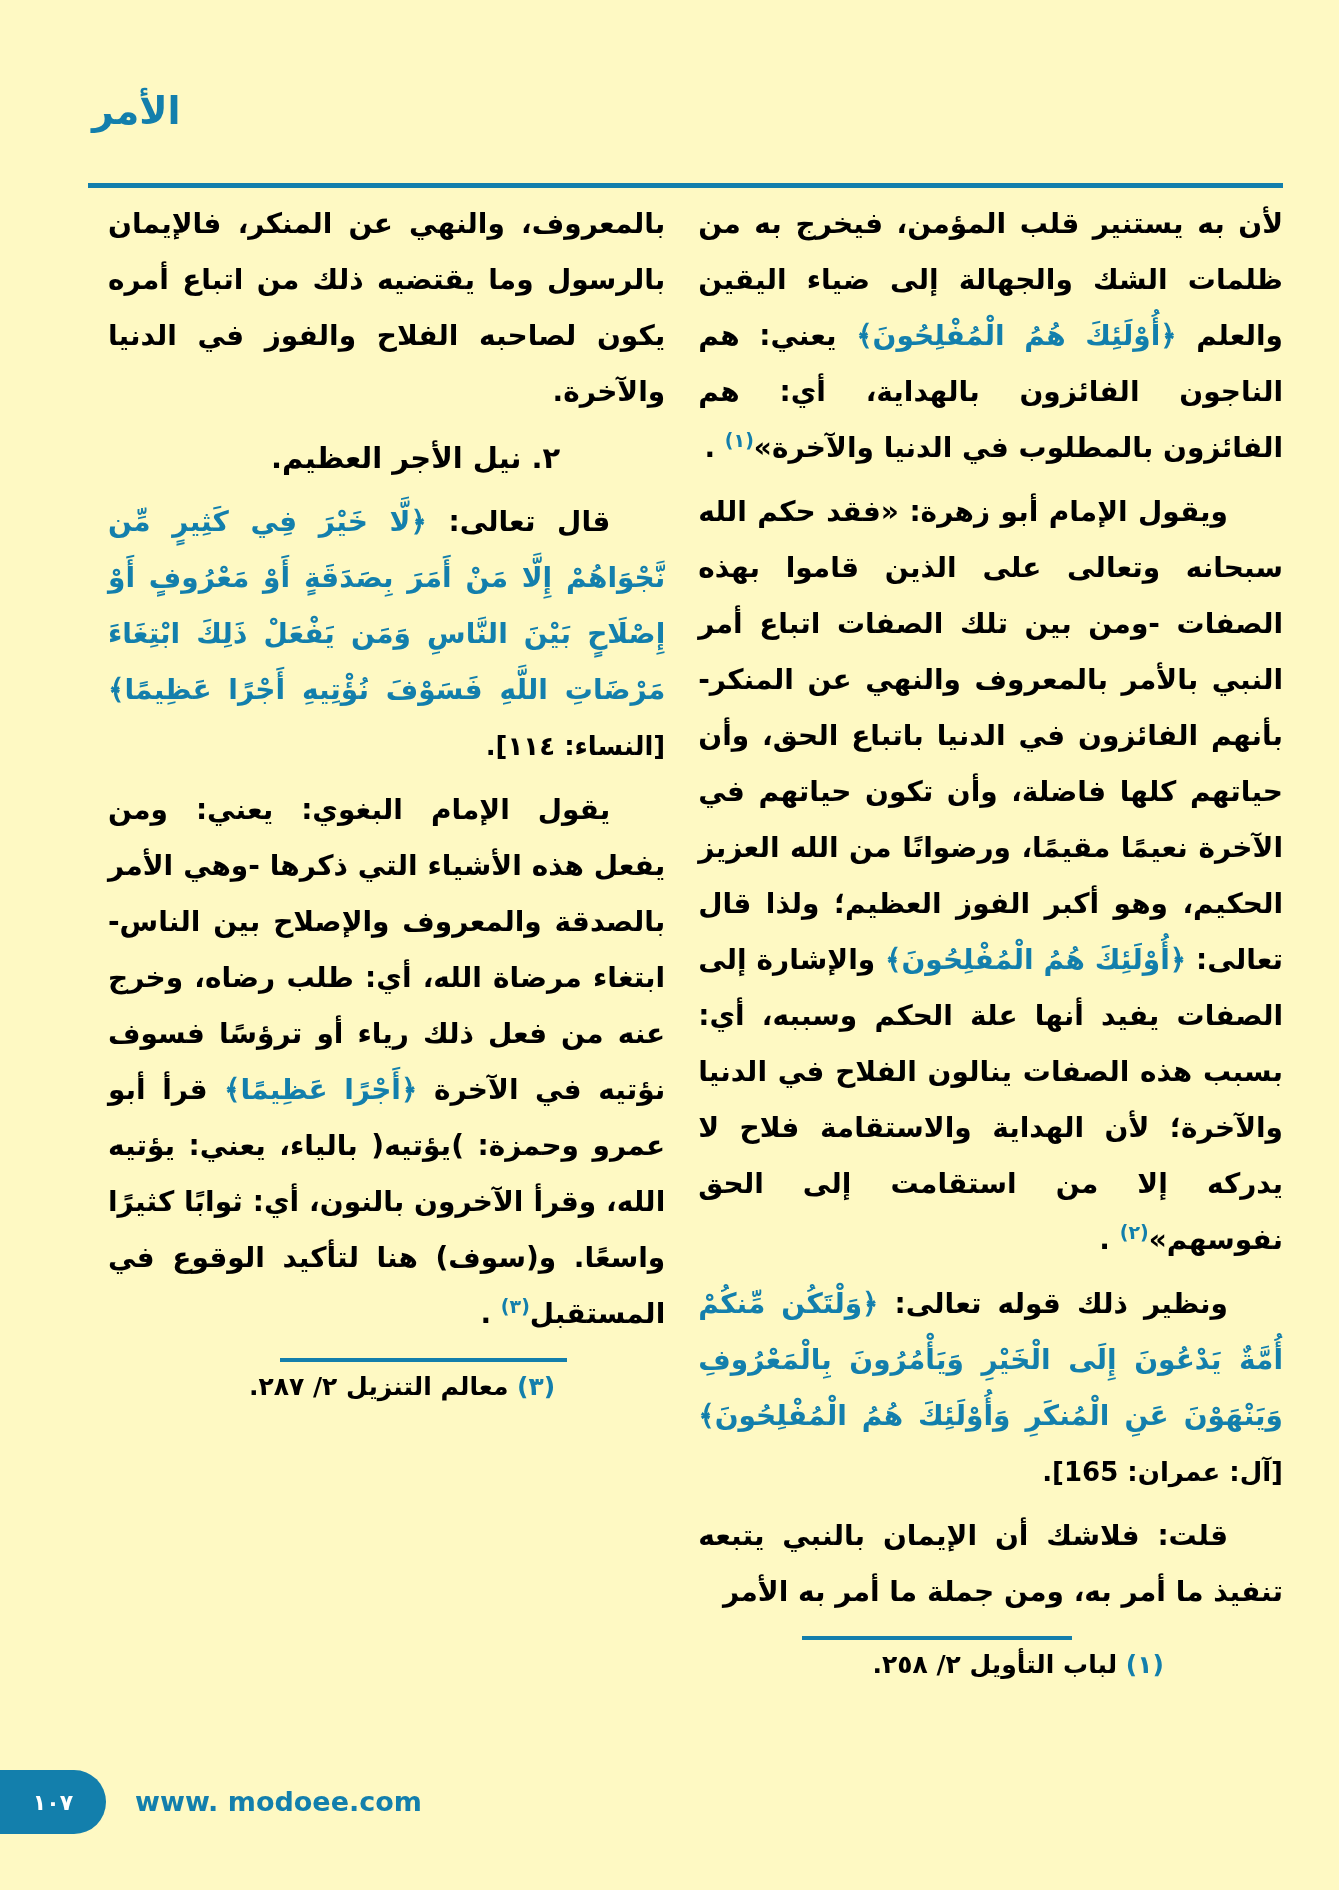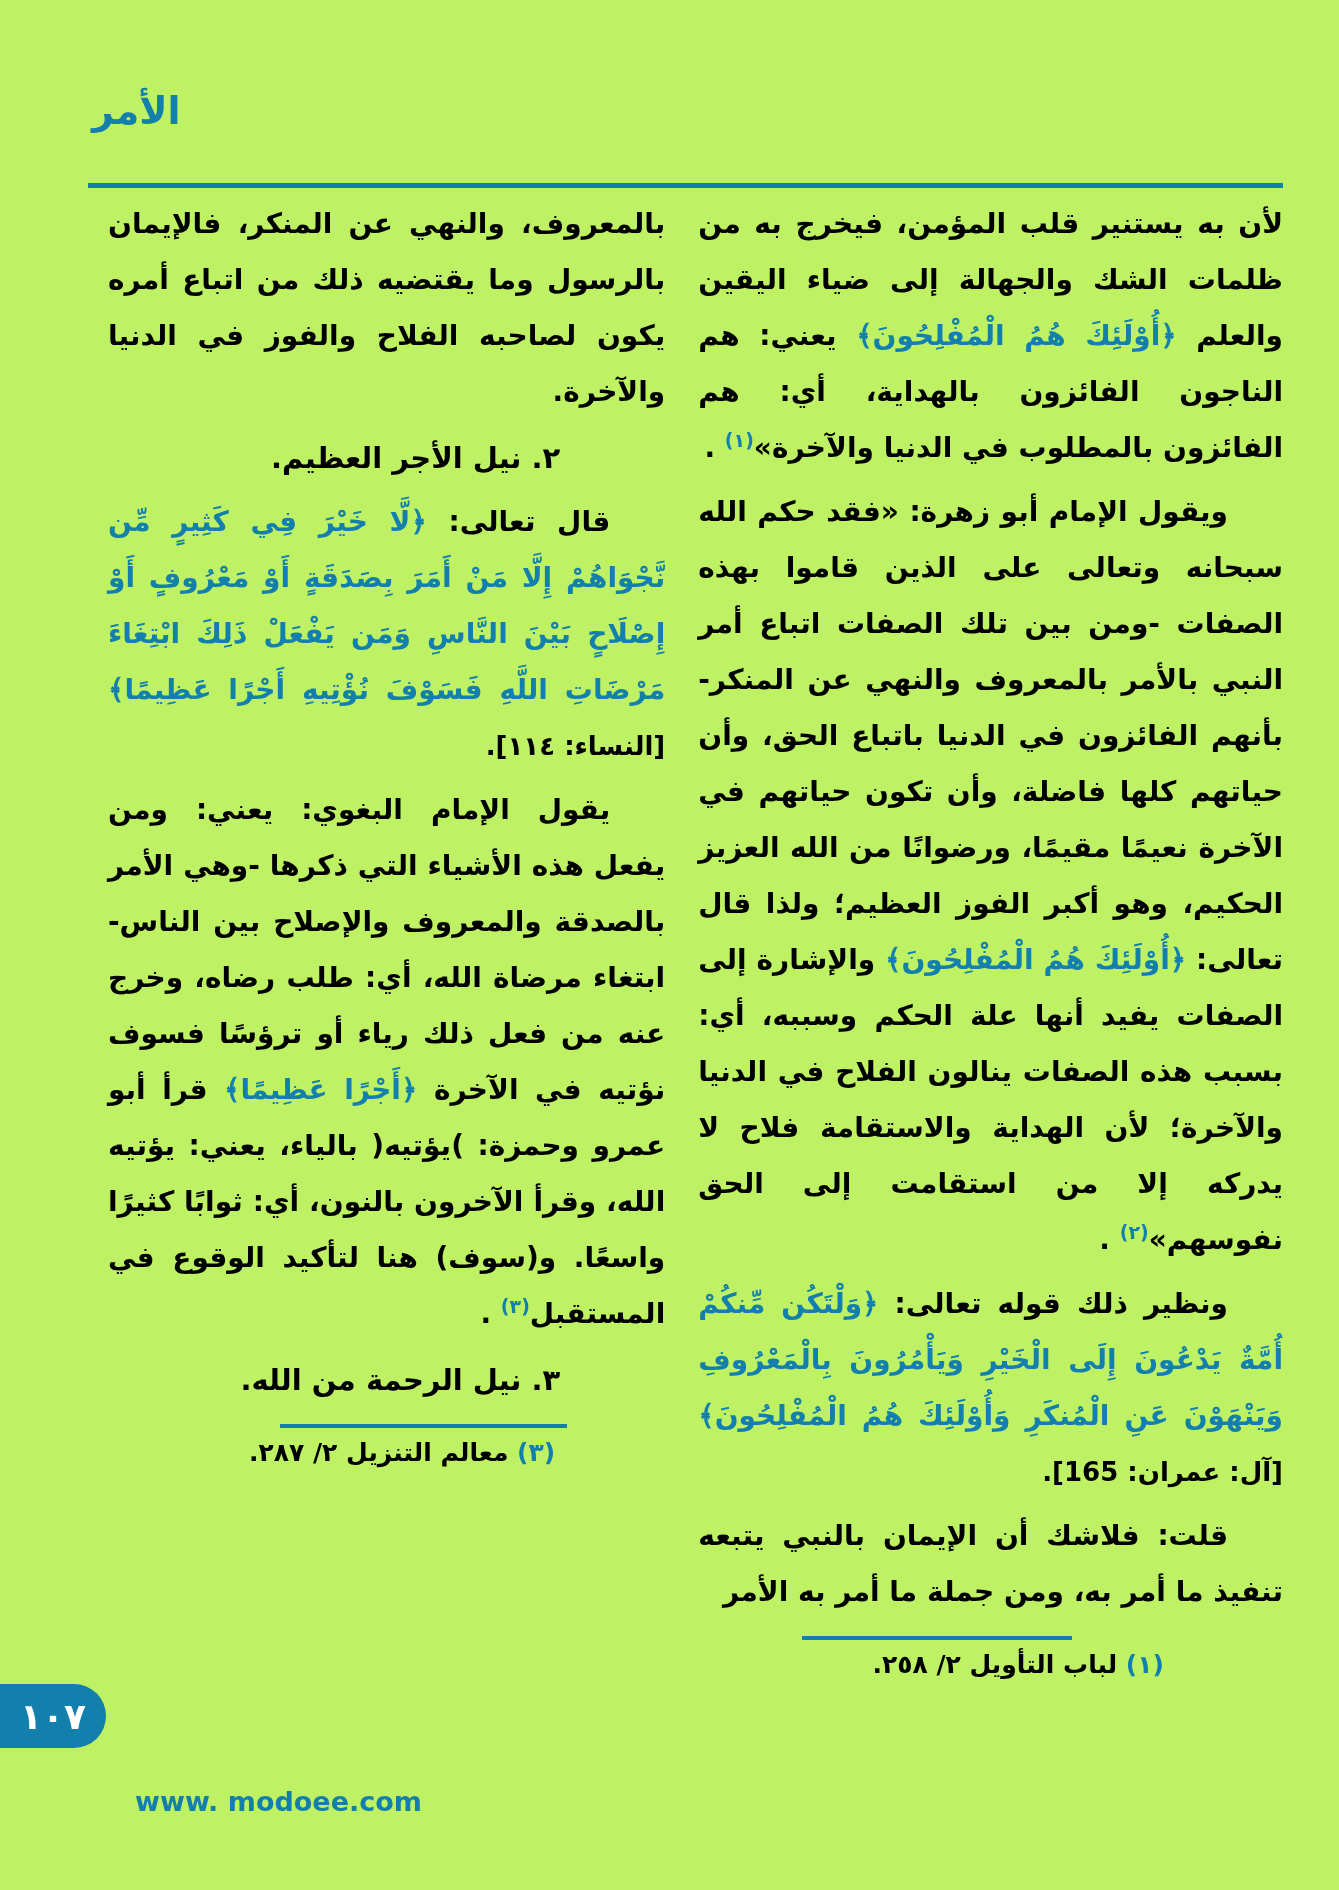--- a/index.html
+++ b/index.html
@@ -4,21 +4,21 @@
 <style>
   html,body{margin:0;padding:0;}
   body{
     background:#ffffff;
     font-family:"DejaVu Sans", sans-serif;
   }
   .page{
     position:relative;
     width:1339px;
     height:1890px;
-    background:#bef264;
+    background:#fef9c3;
     overflow:hidden;
     direction:rtl;
   }
   
   .page-title{
     position:absolute;
     top:92px;
     left:92px;
     color:#137fac;
     font-size:38px;
@@ -83,30 +83,30 @@
     color:#000000;
     text-align:right;
   }
   .col-right .fn-line{margin-right:119px;}
   .col-left  .fn-line{margin-right:110px;}
   .fn-num{color:#137fac;}
   
   .page-badge{
     position:absolute;
     left:0;
-    top:1684px;
+    top:1770px;
     width:106px;
     height:64px;
     background:#137fac;
     border-radius:0 32px 32px 0;
     color:#ffffff;
     display:flex;
     align-items:center;
     justify-content:center;
-    font-size:36px;
+    font-size:22px;
     font-weight:bold;
   }
   .site-url{
     position:absolute;
     left:135px;
     top:1786px;
     color:#137fac;
     font-size:27px;
     direction:ltr;
     font-weight:bold;
@@ -141,21 +141,20 @@
     <section class="col col-left">
 
       <p class="body"><span>بالمعروف، والنهي عن المنكر، فالإيمان بالرسول وما يقتضيه ذلك من اتباع أمره يكون لصاحبه الفلاح والفوز في الدنيا والآخرة.</span></p>
 
       <p class="section-heading">٢. نيل الأجر العظيم.</p>
 
       <p class="body indent"><span>قال تعالى: </span><span class="verse">﴿لَّا خَيْرَ فِي كَثِيرٍ مِّن نَّجْوَاهُمْ إِلَّا مَنْ أَمَرَ بِصَدَقَةٍ أَوْ مَعْرُوفٍ أَوْ إِصْلَاحٍ بَيْنَ النَّاسِ وَمَن يَفْعَلْ ذَلِكَ ابْتِغَاءَ مَرْضَاتِ اللَّهِ فَسَوْفَ نُؤْتِيهِ أَجْرًا عَظِيمًا﴾</span><span class="cite"> [النساء: ١١٤].</span></p>
 
       <p class="body indent"><span>يقول الإمام البغوي: يعني: ومن يفعل هذه الأشياء التي ذكرها -وهي الأمر بالصدقة والمعروف والإصلاح بين الناس- ابتغاء مرضاة الله، أي: طلب رضاه، وخرج عنه من فعل ذلك رياء أو ترؤسًا فسوف نؤتيه في الآخرة </span><span class="verse">﴿أَجْرًا عَظِيمًا﴾</span><span> قرأ أبو عمرو وحمزة: )يؤتيه( بالياء، يعني: يؤتيه الله، وقرأ الآخرون بالنون، أي: ثوابًا كثيرًا واسعًا. و(سوف) هنا لتأكيد الوقوع في المستقبل</span><span class="fn-ref">(٣)</span><span> .</span></p>
 
-      <p class="section-heading">٣. نيل الرحمة من الله.</p>
 
 
       <div class="footnotes">
         <div class="fn-rule"></div>
         <div class="fn-line"><span class="fn-num">(٣)</span> <span>معالم التنزيل ٢/ ٢٨٧.</span></div>
       </div>
     </section>
 
   </div>
 

